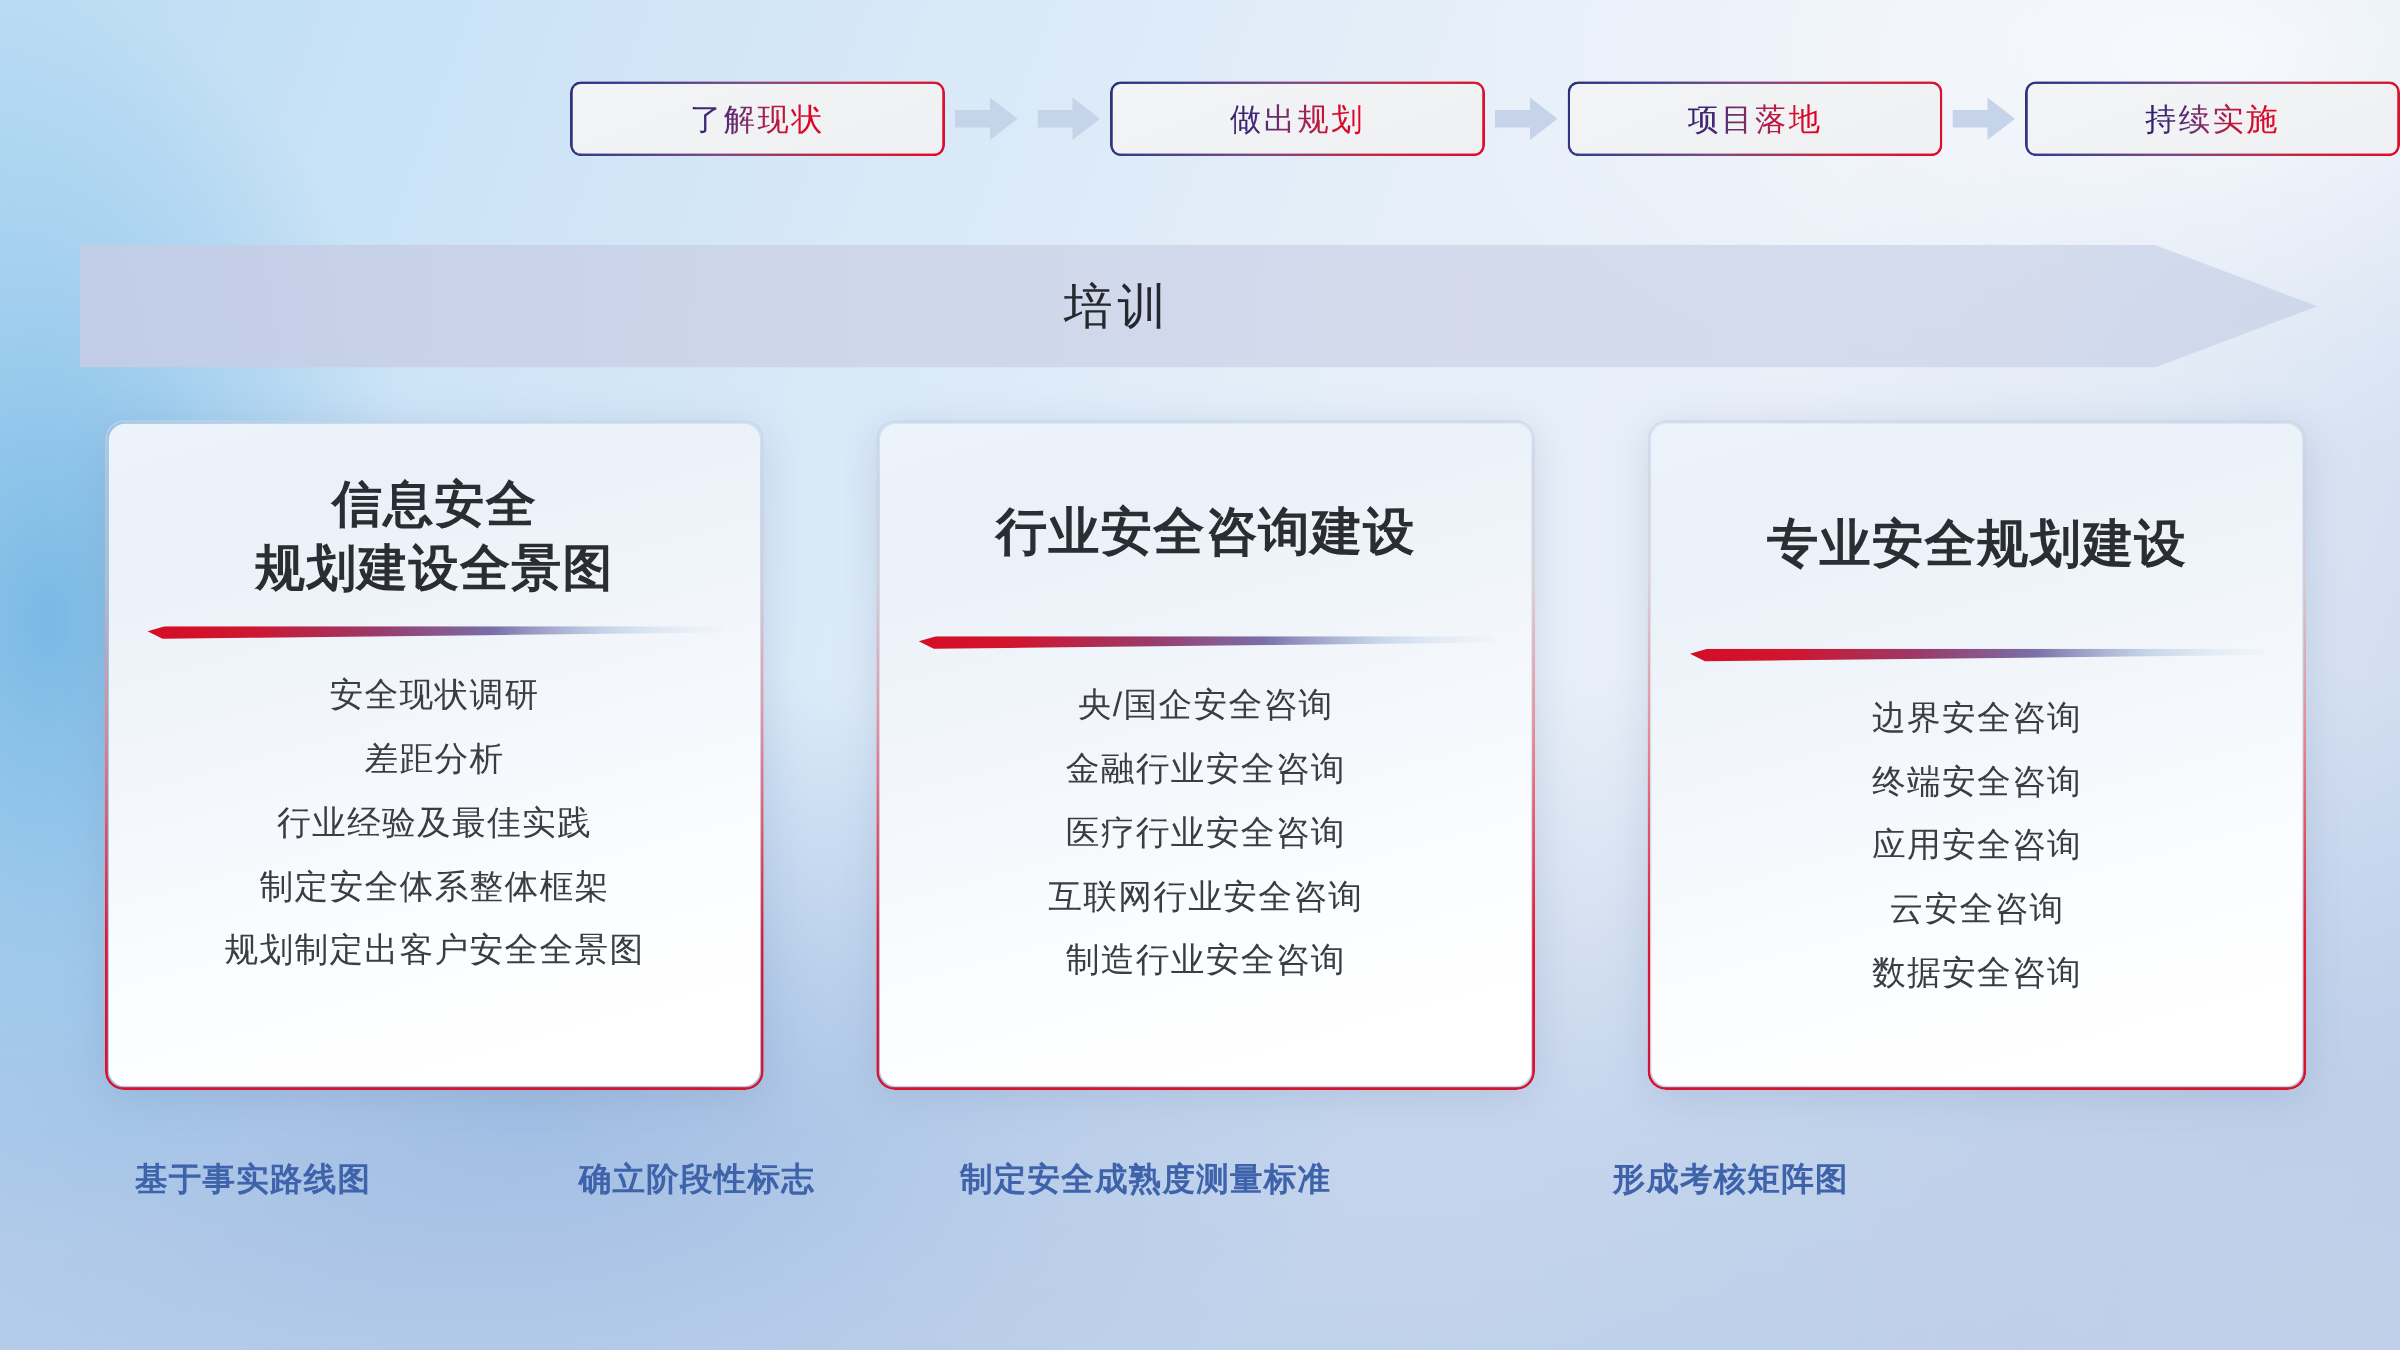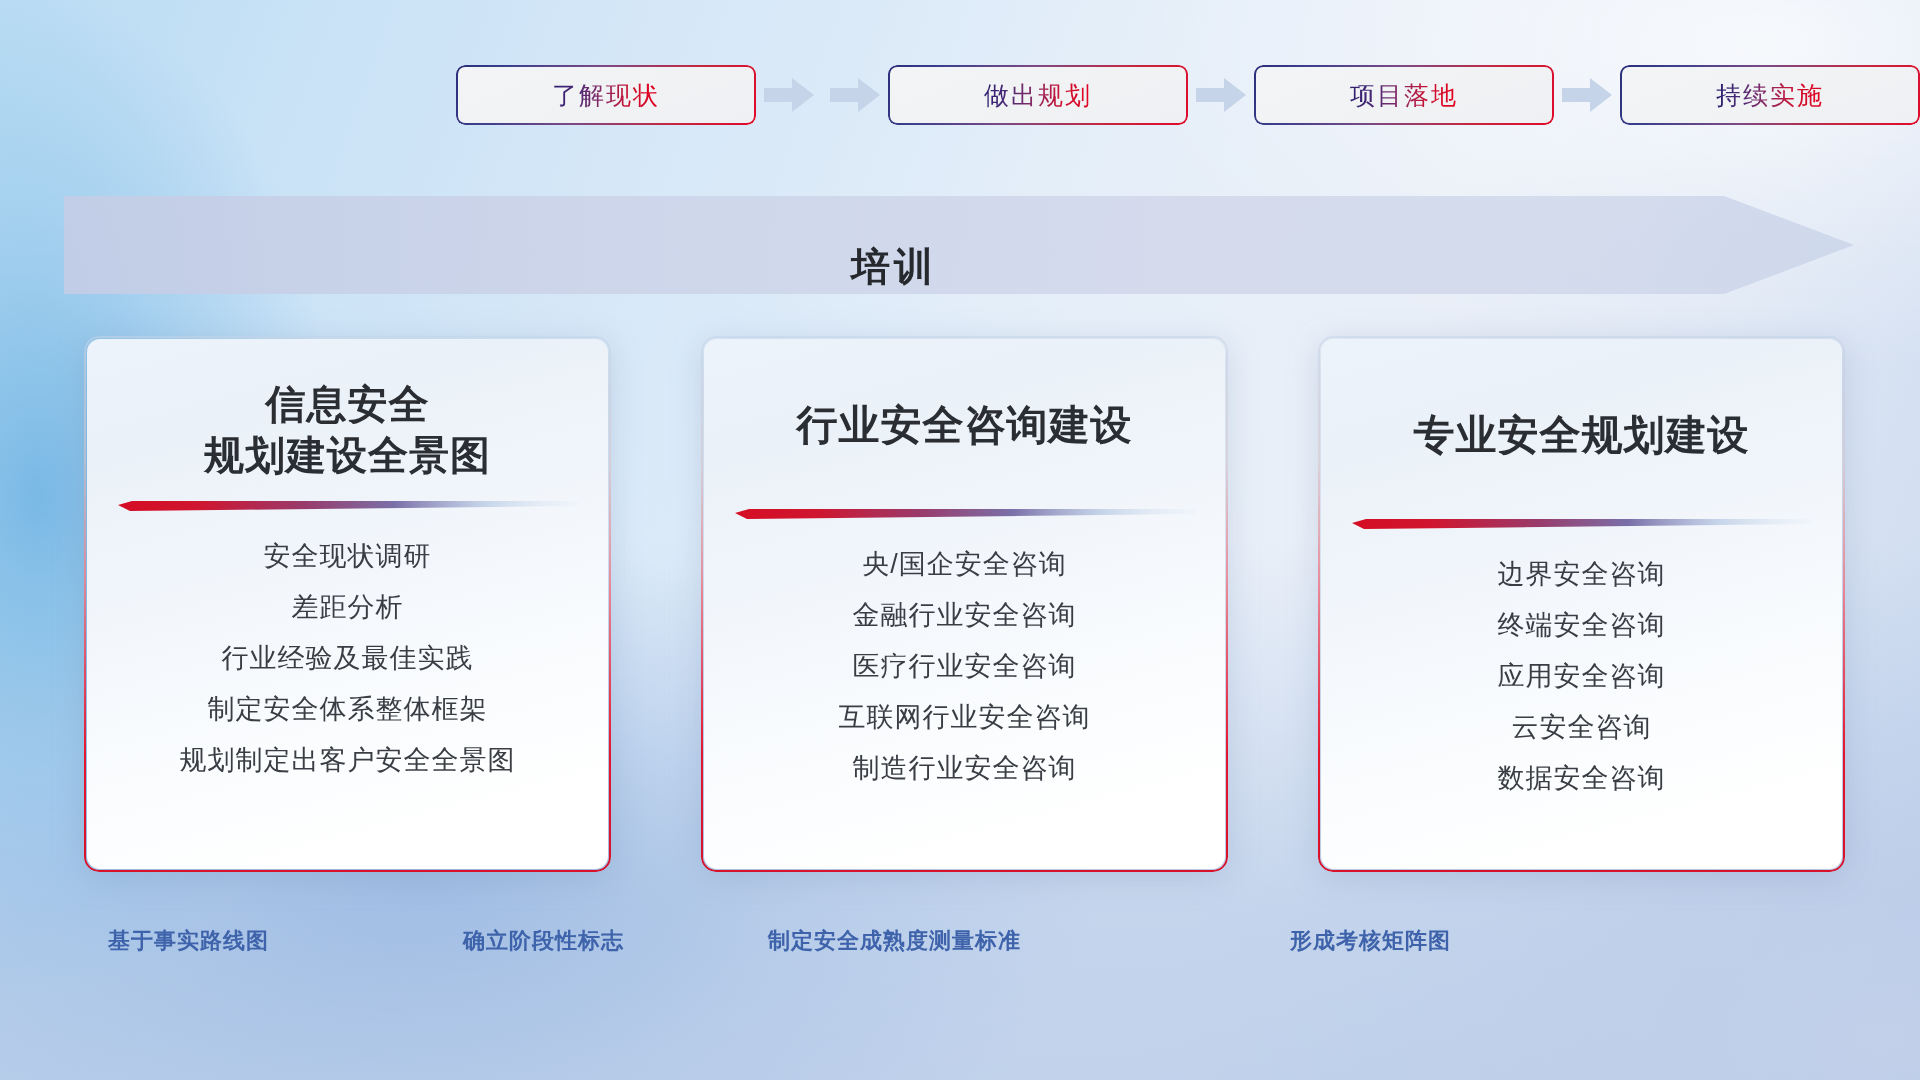--- a/index.html
+++ b/index.html
@@ -56,22 +56,22 @@
     white-space:nowrap;
   }
   .step-arrow{width:66px;height:60px;display:flex;align-items:center;justify-content:center;}
   .step-arrow svg{display:block;}
 
   
   #banner{position:absolute;left:64px;top:196px;width:1790px;height:98px;z-index:4;}
   #banner svg{display:block;width:100%;height:100%;}
   #banner-label{
     position:absolute;left:0;top:0;width:1660px;height:98px;
-    display:flex;align-items:flex-end;justify-content:center;
-    font-size:39px;font-weight:700;color:#25282c;letter-spacing:4px;
+    display:flex;align-items:center;justify-content:center;
+    font-size:39px;font-weight:400;color:#25282c;letter-spacing:4px;
   }
 
   
   #cards{position:absolute;left:0;top:336px;width:1920px;height:540px;z-index:5;
          display:flex;justify-content:flex-start;padding-left:84px;gap:90px;box-sizing:border-box;}
   .card{
     width:527px;height:536px;position:relative;box-sizing:border-box;border-radius:15px;
     padding:3px;
     filter:drop-shadow(0 6px 16px rgba(90,120,165,.22));
   }
@@ -102,21 +102,21 @@
     margin-top:24px;display:flex;flex-direction:column;align-items:center;gap:9px;width:100%;
   }
   .card-list-item{
     font-size:27px;color:#3a3e44;font-weight:400;letter-spacing:1px;line-height:1.55;
     text-align:center;white-space:nowrap;
   }
 
   
   #footnotes{position:absolute;left:0;top:926px;width:1920px;height:44px;z-index:5;}
   .foot{
-    position:absolute;top:0;font-size:22px;font-weight:700;color:#3e63ab;letter-spacing:1px;white-space:nowrap;
+    position:absolute;top:0;font-size:26px;font-weight:700;color:#3e63ab;letter-spacing:1px;white-space:nowrap;
   }
 </style>
 </head>
 <body>
 
 <div id="bg">
   <div class="bglayer bg-base"></div>
   <div class="bglayer bg-lower"></div>
   <div class="bglayer bg-mid"></div>
   <div class="bglayer bg-left"></div>

